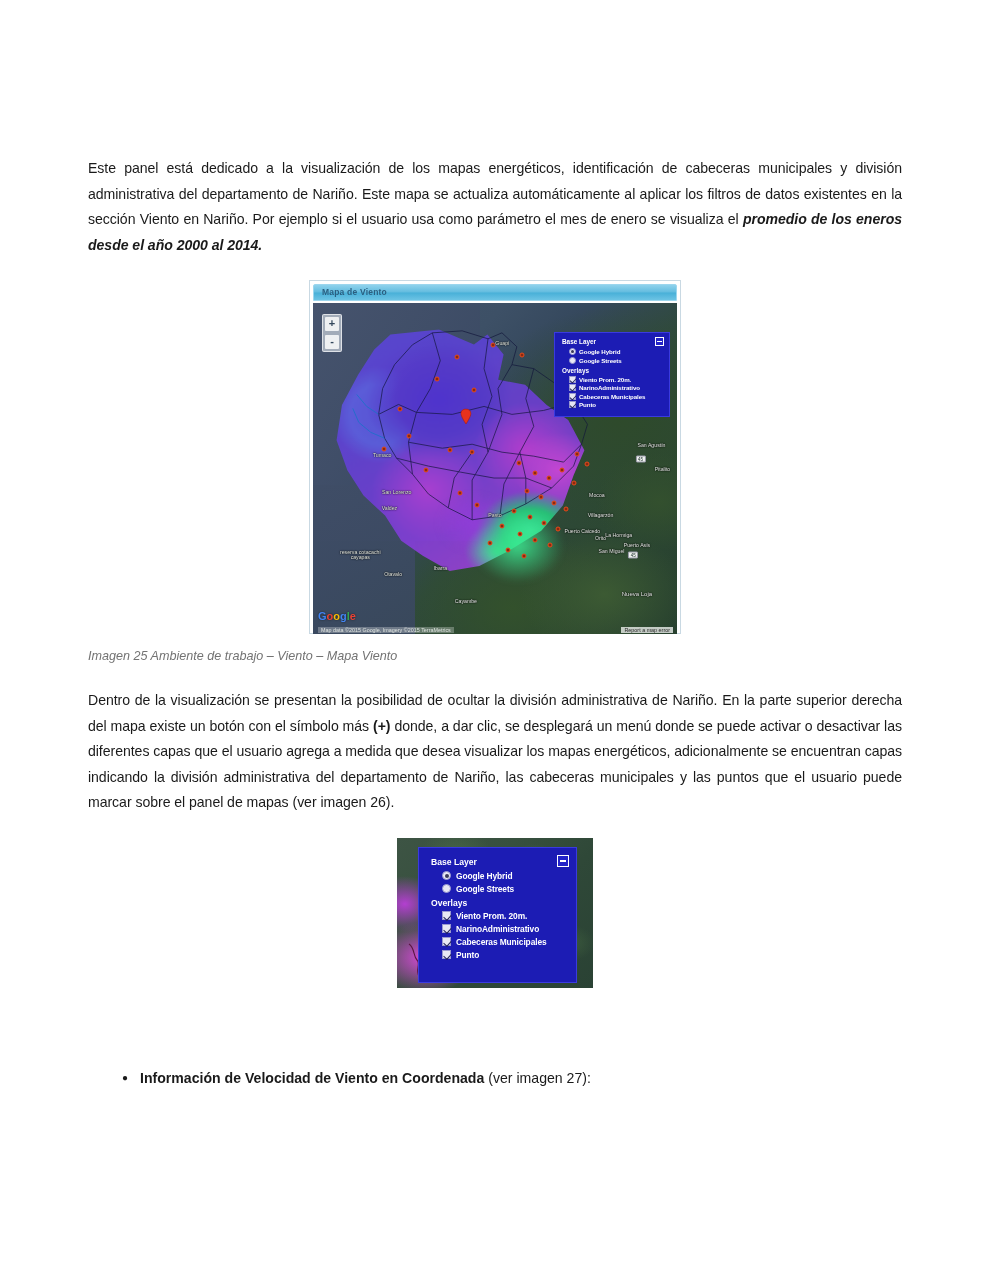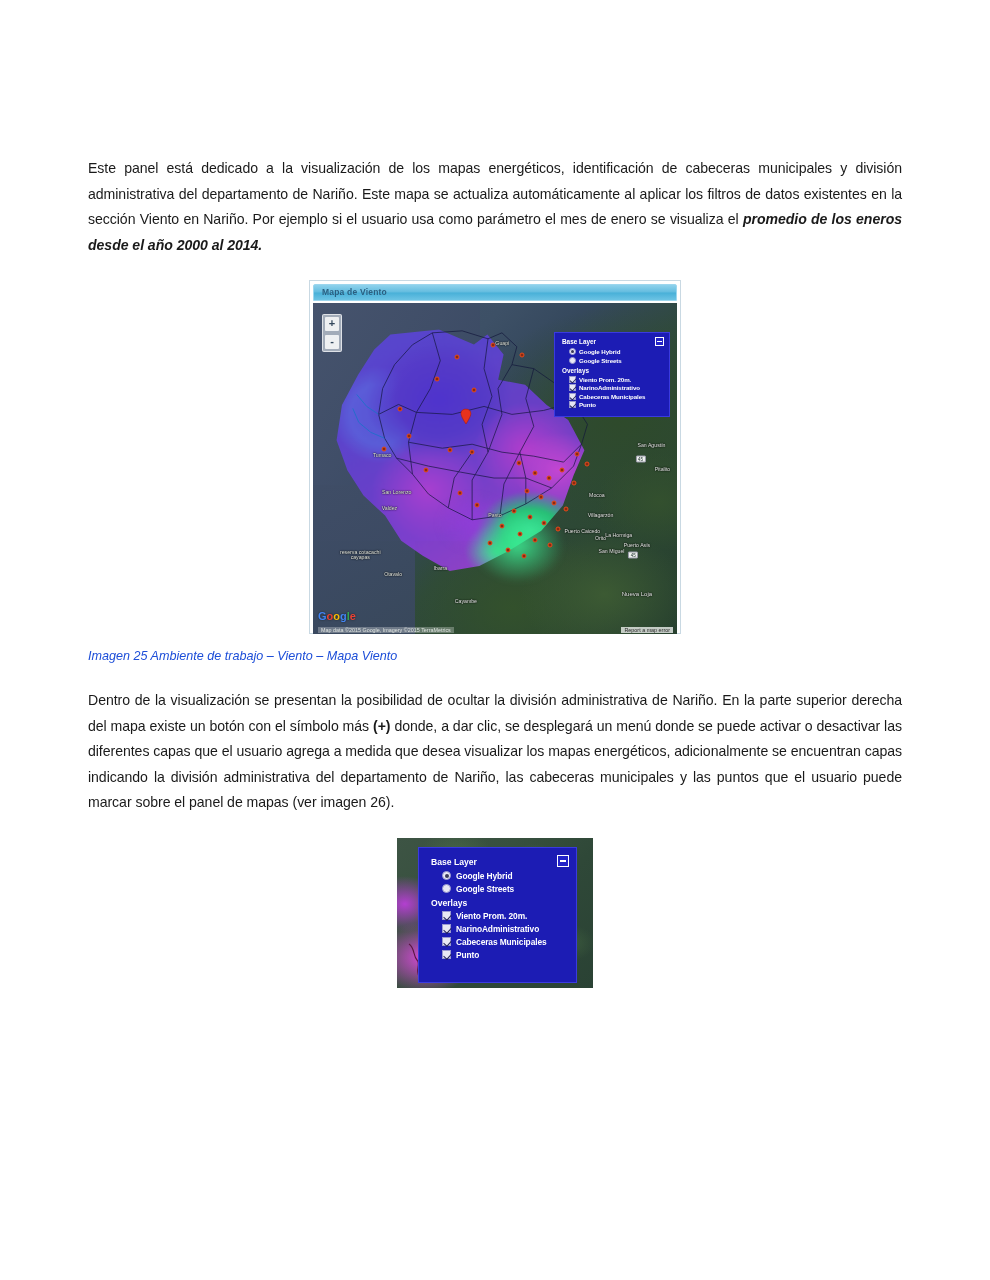--- a/index.html
+++ b/index.html
@@ -57,21 +57,21 @@
   }
   .b { font-weight: bold; }
   .i { }
   .bi { font-weight: bold; font-style: italic; }
 
   p.caption {
     margin: 0;
     font-size: 12.6px;
     line-height: 20px;
     font-style: italic;
-    color: #1d4ed8;
+    color: #737373;
   }
 
   
   .fig25-wrap {
     display: flex;
     justify-content: center;
   }
   .map-widget {
     width: 372px;
     height: 354px;
@@ -584,14 +584,19 @@
       </div>
     </div>
   </div>
 
   <div class="spacer-sm"></div>
 
 
   <div class="spacer-lg"></div>
   <div class="spacer-md"></div>
 
+  <ul class="bullets">
+    <li>
+      <span class="b">Información de Velocidad de Viento en Coordenada</span><span> (ver imagen 27):</span>
+    </li>
+  </ul>
 
 </div>
 
 </body></html>

